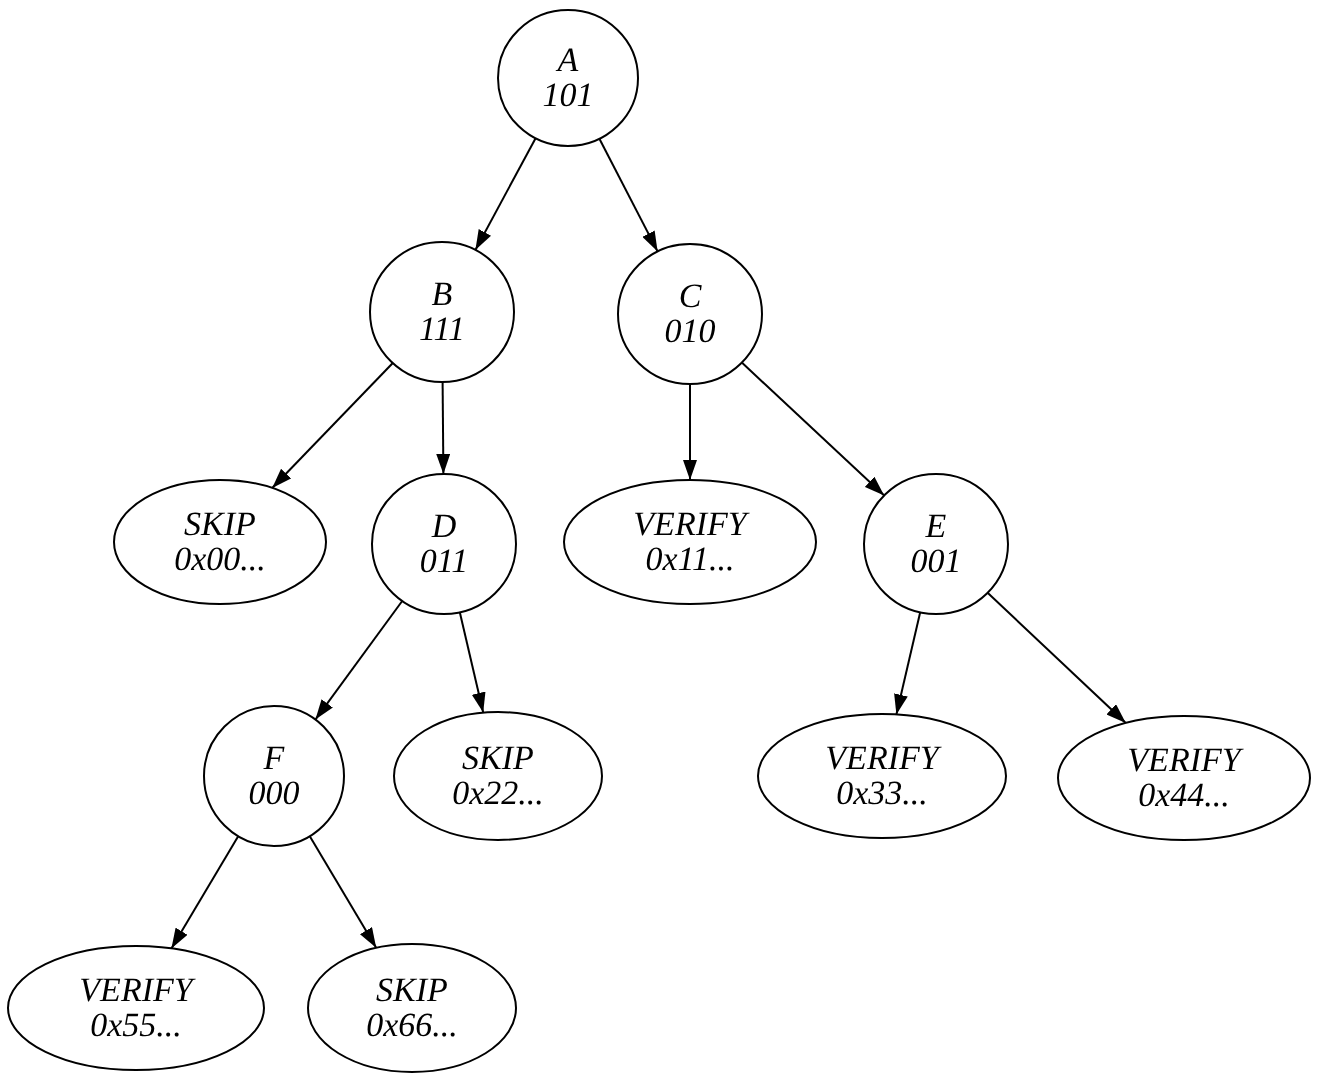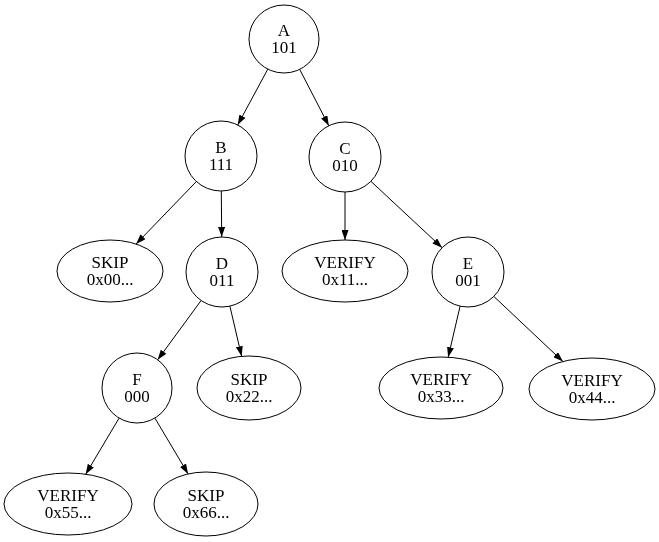--- a/index.html
+++ b/index.html
@@ -6,20 +6,21 @@
     margin: 0;
     padding: 0;
     background: #ffffff;
   }
   .canvas {
     position: relative;
     width: 659px;
     height: 542px;
     background: #ffffff;
     overflow: hidden;
+    font-style: italic;
   }
   svg {
     display: block;
   }
   .node-shape {
     fill: #ffffff;
     stroke: #000000;
     stroke-width: 1;
   }
   .node-label {

